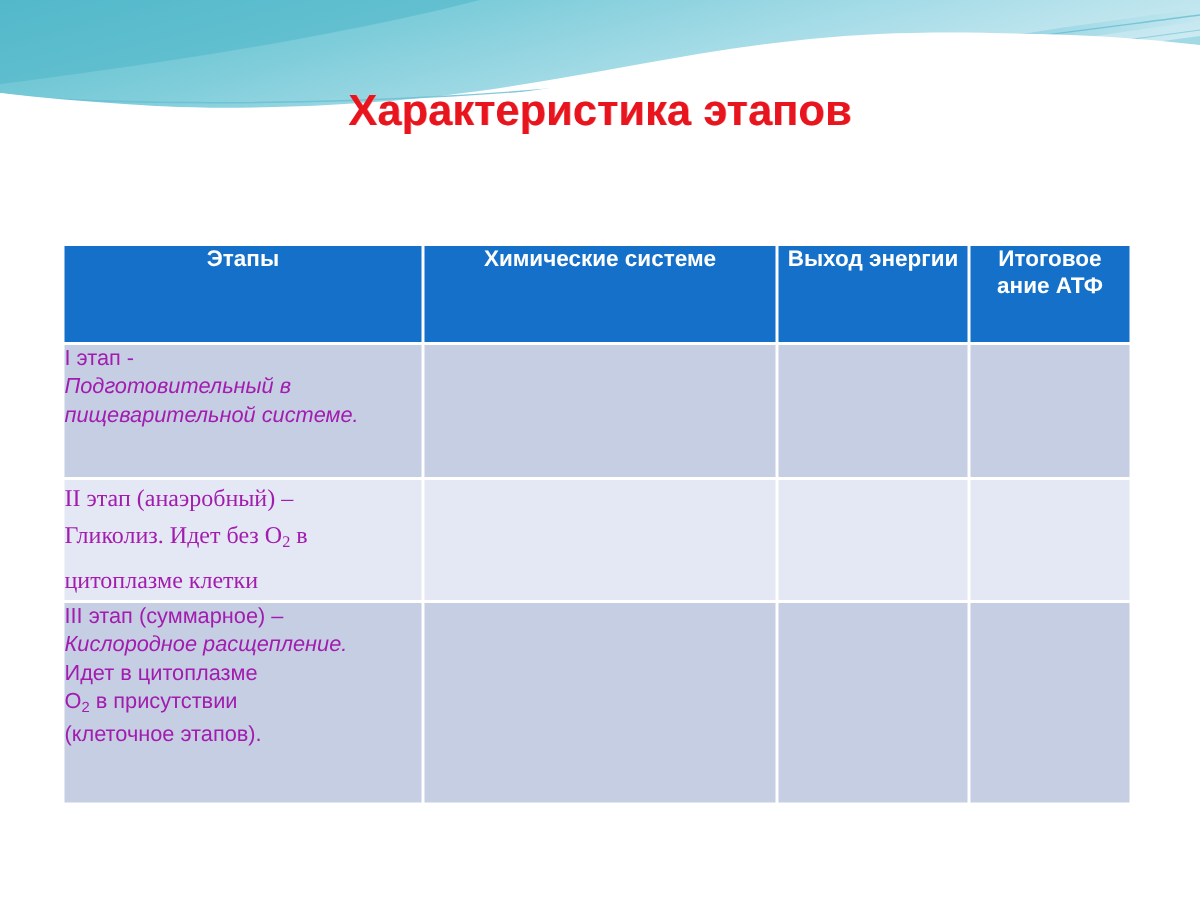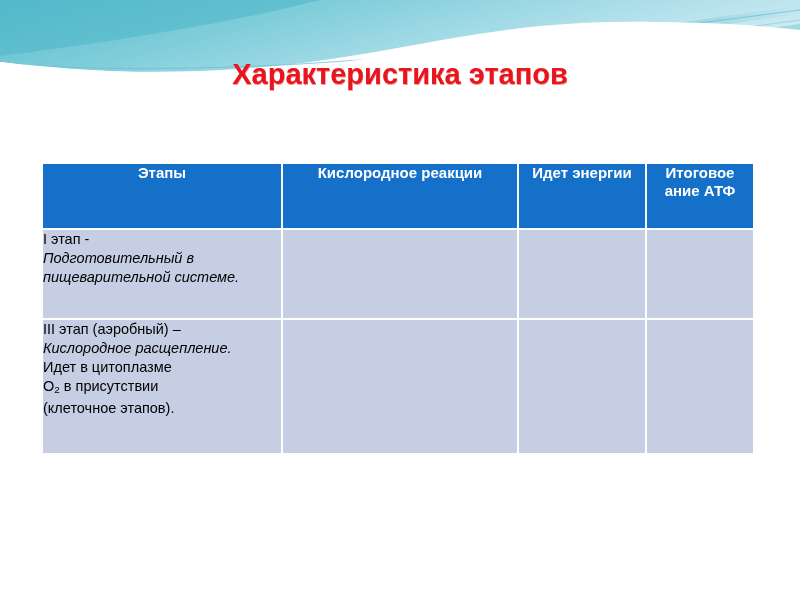--- a/index.html
+++ b/index.html
@@ -79,21 +79,21 @@
     height: 64px;
     vertical-align: top;
   }
 
   
   td.cell {
     background: #c6cee3;
     padding: 7px 8px 6px 8px;
     font-size: 14.5px;
     line-height: 19px;
-    color: #000000;
+    color: #a21caf;
     vertical-align: top;
   }
   tr.alt td.cell { background: #e4e8f4; }
 
   
   tr.serif td.cell {
     font-family: "Liberation Serif", serif;
     font-size: 16px;
     line-height: 25px;
   }
@@ -154,42 +154,52 @@
     <colgroup>
       <col style="width:238px">
       <col style="width:234px">
       <col style="width:126px">
       <col style="width:106px">
     </colgroup>
 
     <thead>
       <tr>
         <th class="hd">Этапы</th>
-        <th class="hd">Кислородное реакции</th>
-        <th class="hd">Идет энергии</th>
+        <th class="hd">Химические системе</th>
+        <th class="hd">Выход энергии</th>
         <th class="hd">Итоговое ание АТФ</th>
       </tr>
     </thead>
 
     <tbody>
 
       <tr class="r1">
         <td class="cell">
           <span>I этап -</span><br>
           <span class="stage-text">Подготовительный в пищеварительной системе.</span>
         </td>
         <td class="cell"></td>
         <td class="cell"></td>
         <td class="cell"></td>
       </tr>
 
+      <tr class="r2 alt serif">
+        <td class="cell">
+          <span>II этап (анаэробный) –</span><br>
+          <span>Гликолиз. Идет без O</span><sub>2</sub><span> в</span><br>
+          <span>цитоплазме клетки</span>
+        </td>
+        <td class="cell"></td>
+        <td class="cell"></td>
+        <td class="cell"></td>
+      </tr>
 
       <tr class="r3">
         <td class="cell">
-          <span>III этап (аэробный) –</span><br>
+          <span>III этап (суммарное) –</span><br>
           <span class="stage-text">Кислородное расщепление.</span><br>
           <span>Идет в цитоплазме</span><br>
           <span>O</span><sub>2</sub><span> в присутствии</span><br>
           <span>(клеточное этапов).</span>
         </td>
         <td class="cell"></td>
         <td class="cell"></td>
         <td class="cell"></td>
       </tr>
 

